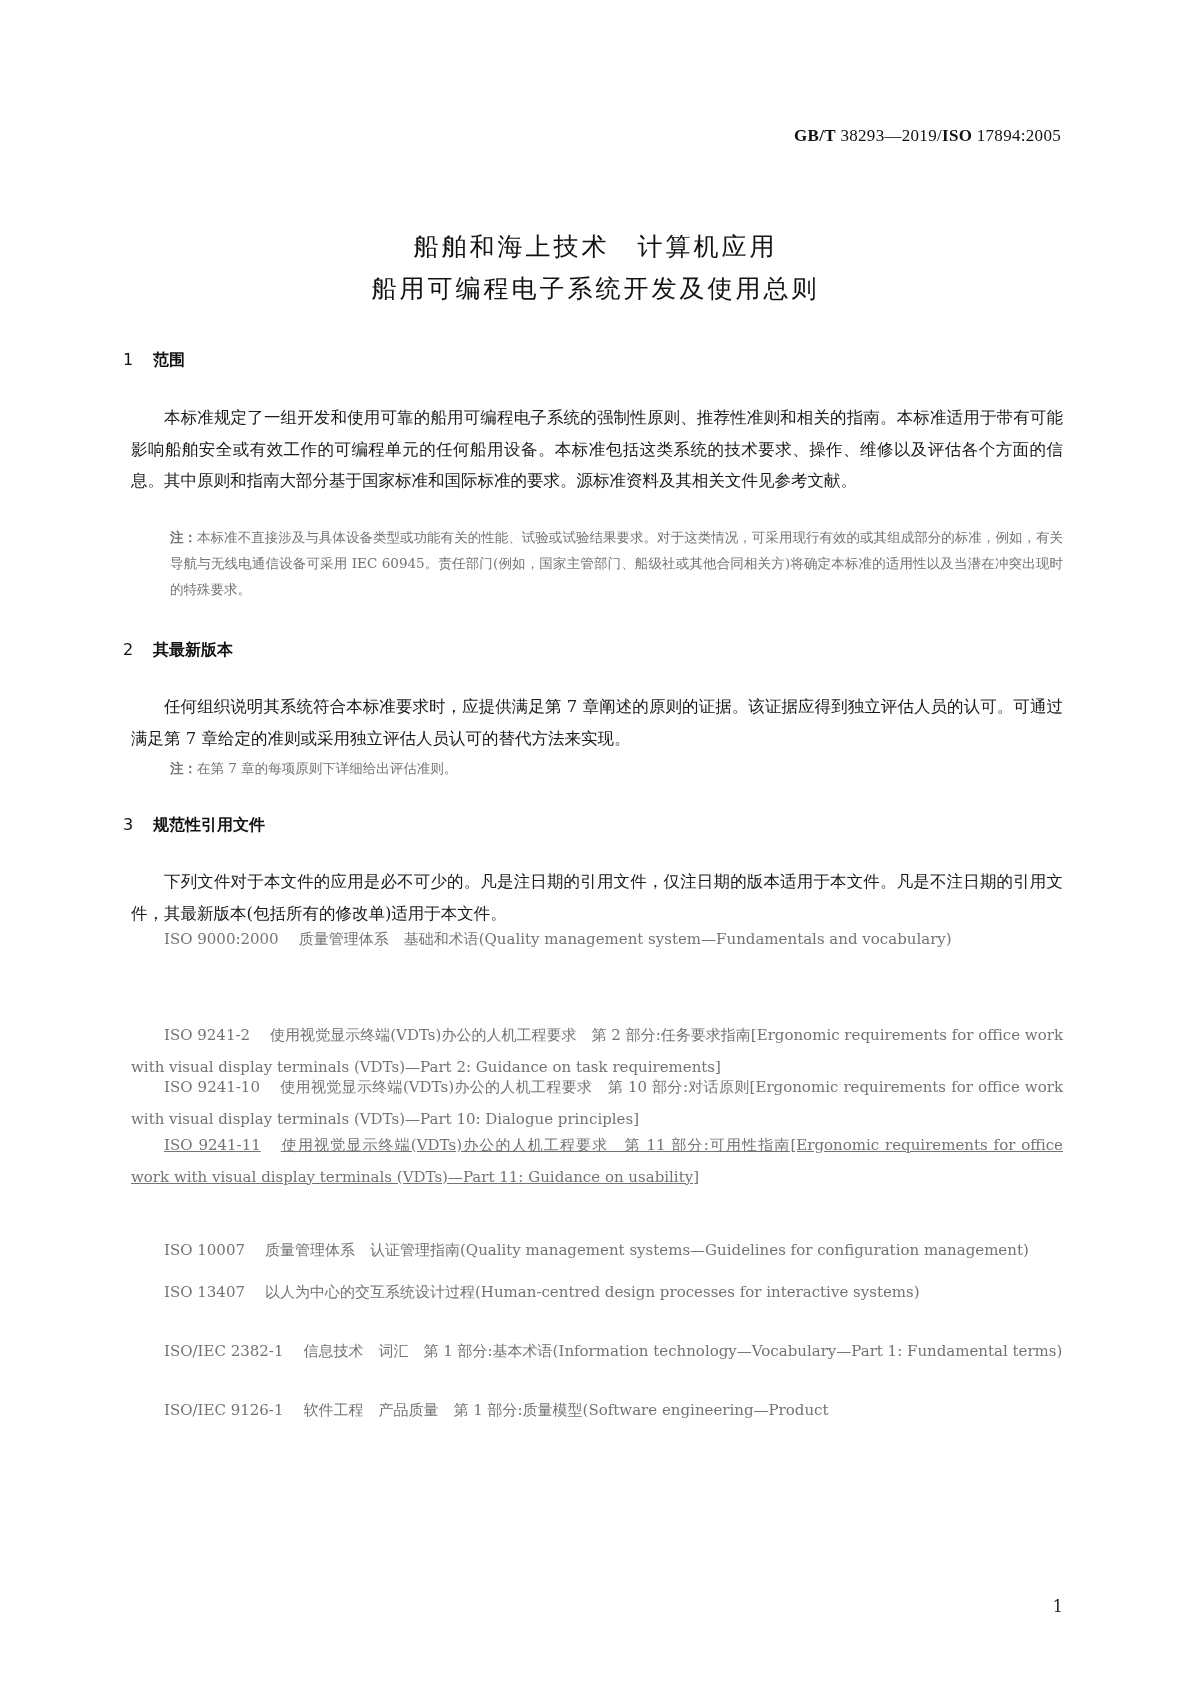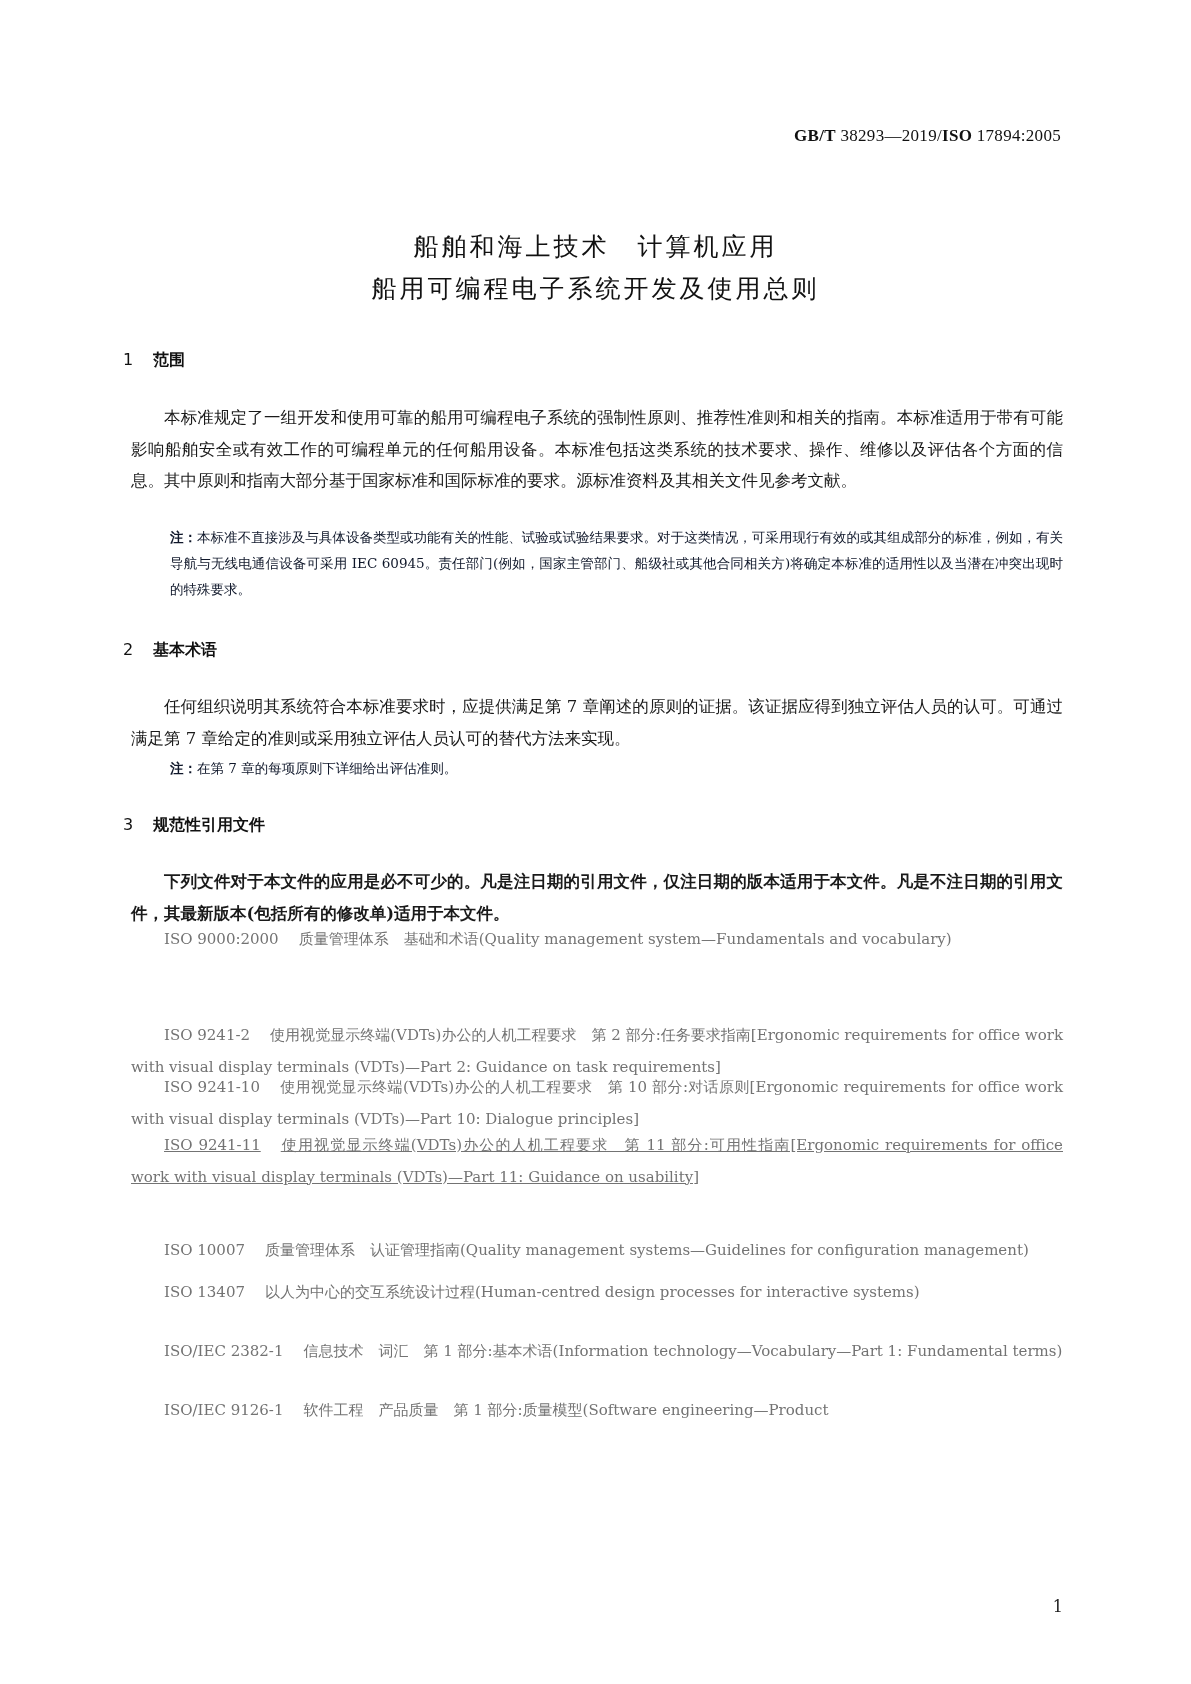--- a/index.html
+++ b/index.html
@@ -27,21 +27,21 @@
     font-family: "DejaVu Sans", sans-serif; font-size: 16px; font-weight: bold; color: #111;
   }
   .heading .num { display: inline-block; width: 30px; font-weight: normal; }
   .para {
     position: absolute; left: 131px; width: 932px;
     font-size: 16.5px; line-height: 31.5px; text-align: justify; color: #1a1a1a;
     text-indent: 33px;
   }
   .note {
     position: absolute; left: 170px; width: 893px;
-    font-size: 13.5px; line-height: 26px; color: #0f172a; text-align: justify;
+    font-size: 13.5px; line-height: 26px; color: #737373; text-align: justify;
   }
   .note .label { font-family: "DejaVu Sans", sans-serif; font-weight: bold; }
   .ref {
     position: absolute; left: 131px; width: 932px;
     font-size: 15px; line-height: 31.5px; text-align: justify; color: #737373;
     text-indent: 33px;
   }
   .ref .code { margin-right: 20px; }
   .page-number {
     position: absolute; right: 128px; top: 1597px;
@@ -64,31 +64,31 @@
 
   <div class="heading" style="top:350px;">
     <span class="num">1</span><span>范围</span>
   </div>
   <div class="para" style="top:402px;">本标准规定了一组开发和使用可靠的船用可编程电子系统的强制性原则、推荐性准则和相关的指南。本标准适用于带有可能影响船舶安全或有效工作的可编程单元的任何船用设备。本标准包括这类系统的技术要求、操作、维修以及评估各个方面的信息。其中原则和指南大部分基于国家标准和国际标准的要求。源标准资料及其相关文件见参考文献。</div>
   <div class="note" style="top:524px;">
     <span class="label">注：</span><span>本标准不直接涉及与具体设备类型或功能有关的性能、试验或试验结果要求。对于这类情况，可采用现行有效的或其组成部分的标准，例如，有关导航与无线电通信设备可采用 IEC 60945。责任部门(例如，国家主管部门、船级社或其他合同相关方)将确定本标准的适用性以及当潜在冲突出现时的特殊要求。</span>
   </div>
 
   <div class="heading" style="top:640px;">
-    <span class="num">2</span><span>基本术语</span>
+    <span class="num">2</span><span>其最新版本</span>
   </div>
   <div class="para" style="top:691px;">任何组织说明其系统符合本标准要求时，应提供满足第 7 章阐述的原则的证据。该证据应得到独立评估人员的认可。可通过满足第 7 章给定的准则或采用独立评估人员认可的替代方法来实现。</div>
   <div class="note" style="top:755px;">
     <span class="label">注：</span><span>在第 7 章的每项原则下详细给出评估准则。</span>
   </div>
 
   <div class="heading" style="top:815px;">
     <span class="num">3</span><span>规范性引用文件</span>
   </div>
-  <div class="para" style="top:866px;font-weight:bold;">下列文件对于本文件的应用是必不可少的。凡是注日期的引用文件，仅注日期的版本适用于本文件。凡是不注日期的引用文件，其最新版本(包括所有的修改单)适用于本文件。</div>
+  <div class="para" style="top:866px;">下列文件对于本文件的应用是必不可少的。凡是注日期的引用文件，仅注日期的版本适用于本文件。凡是不注日期的引用文件，其最新版本(包括所有的修改单)适用于本文件。</div>
 
   <div class="ref" style="top:924px;">
     <span class="code">ISO 9000:2000</span><span>质量管理体系　基础和术语(Quality management system—Fundamentals and vocabulary)</span>
   </div>
   <div class="ref" style="top:984px;margin-top:36px;">
     <span class="code">ISO 9241-2</span><span>使用视觉显示终端(VDTs)办公的人机工程要求　第 2 部分:任务要求指南[Ergonomic requirements for office work with visual display terminals (VDTs)—Part 2: Guidance on task requirements]</span>
   </div>
   <div class="ref" style="top:1072px;">
     <span class="code">ISO 9241-10</span><span>使用视觉显示终端(VDTs)办公的人机工程要求　第 10 部分:对话原则[Ergonomic requirements for office work with visual display terminals (VDTs)—Part 10: Dialogue principles]</span>
   </div>

